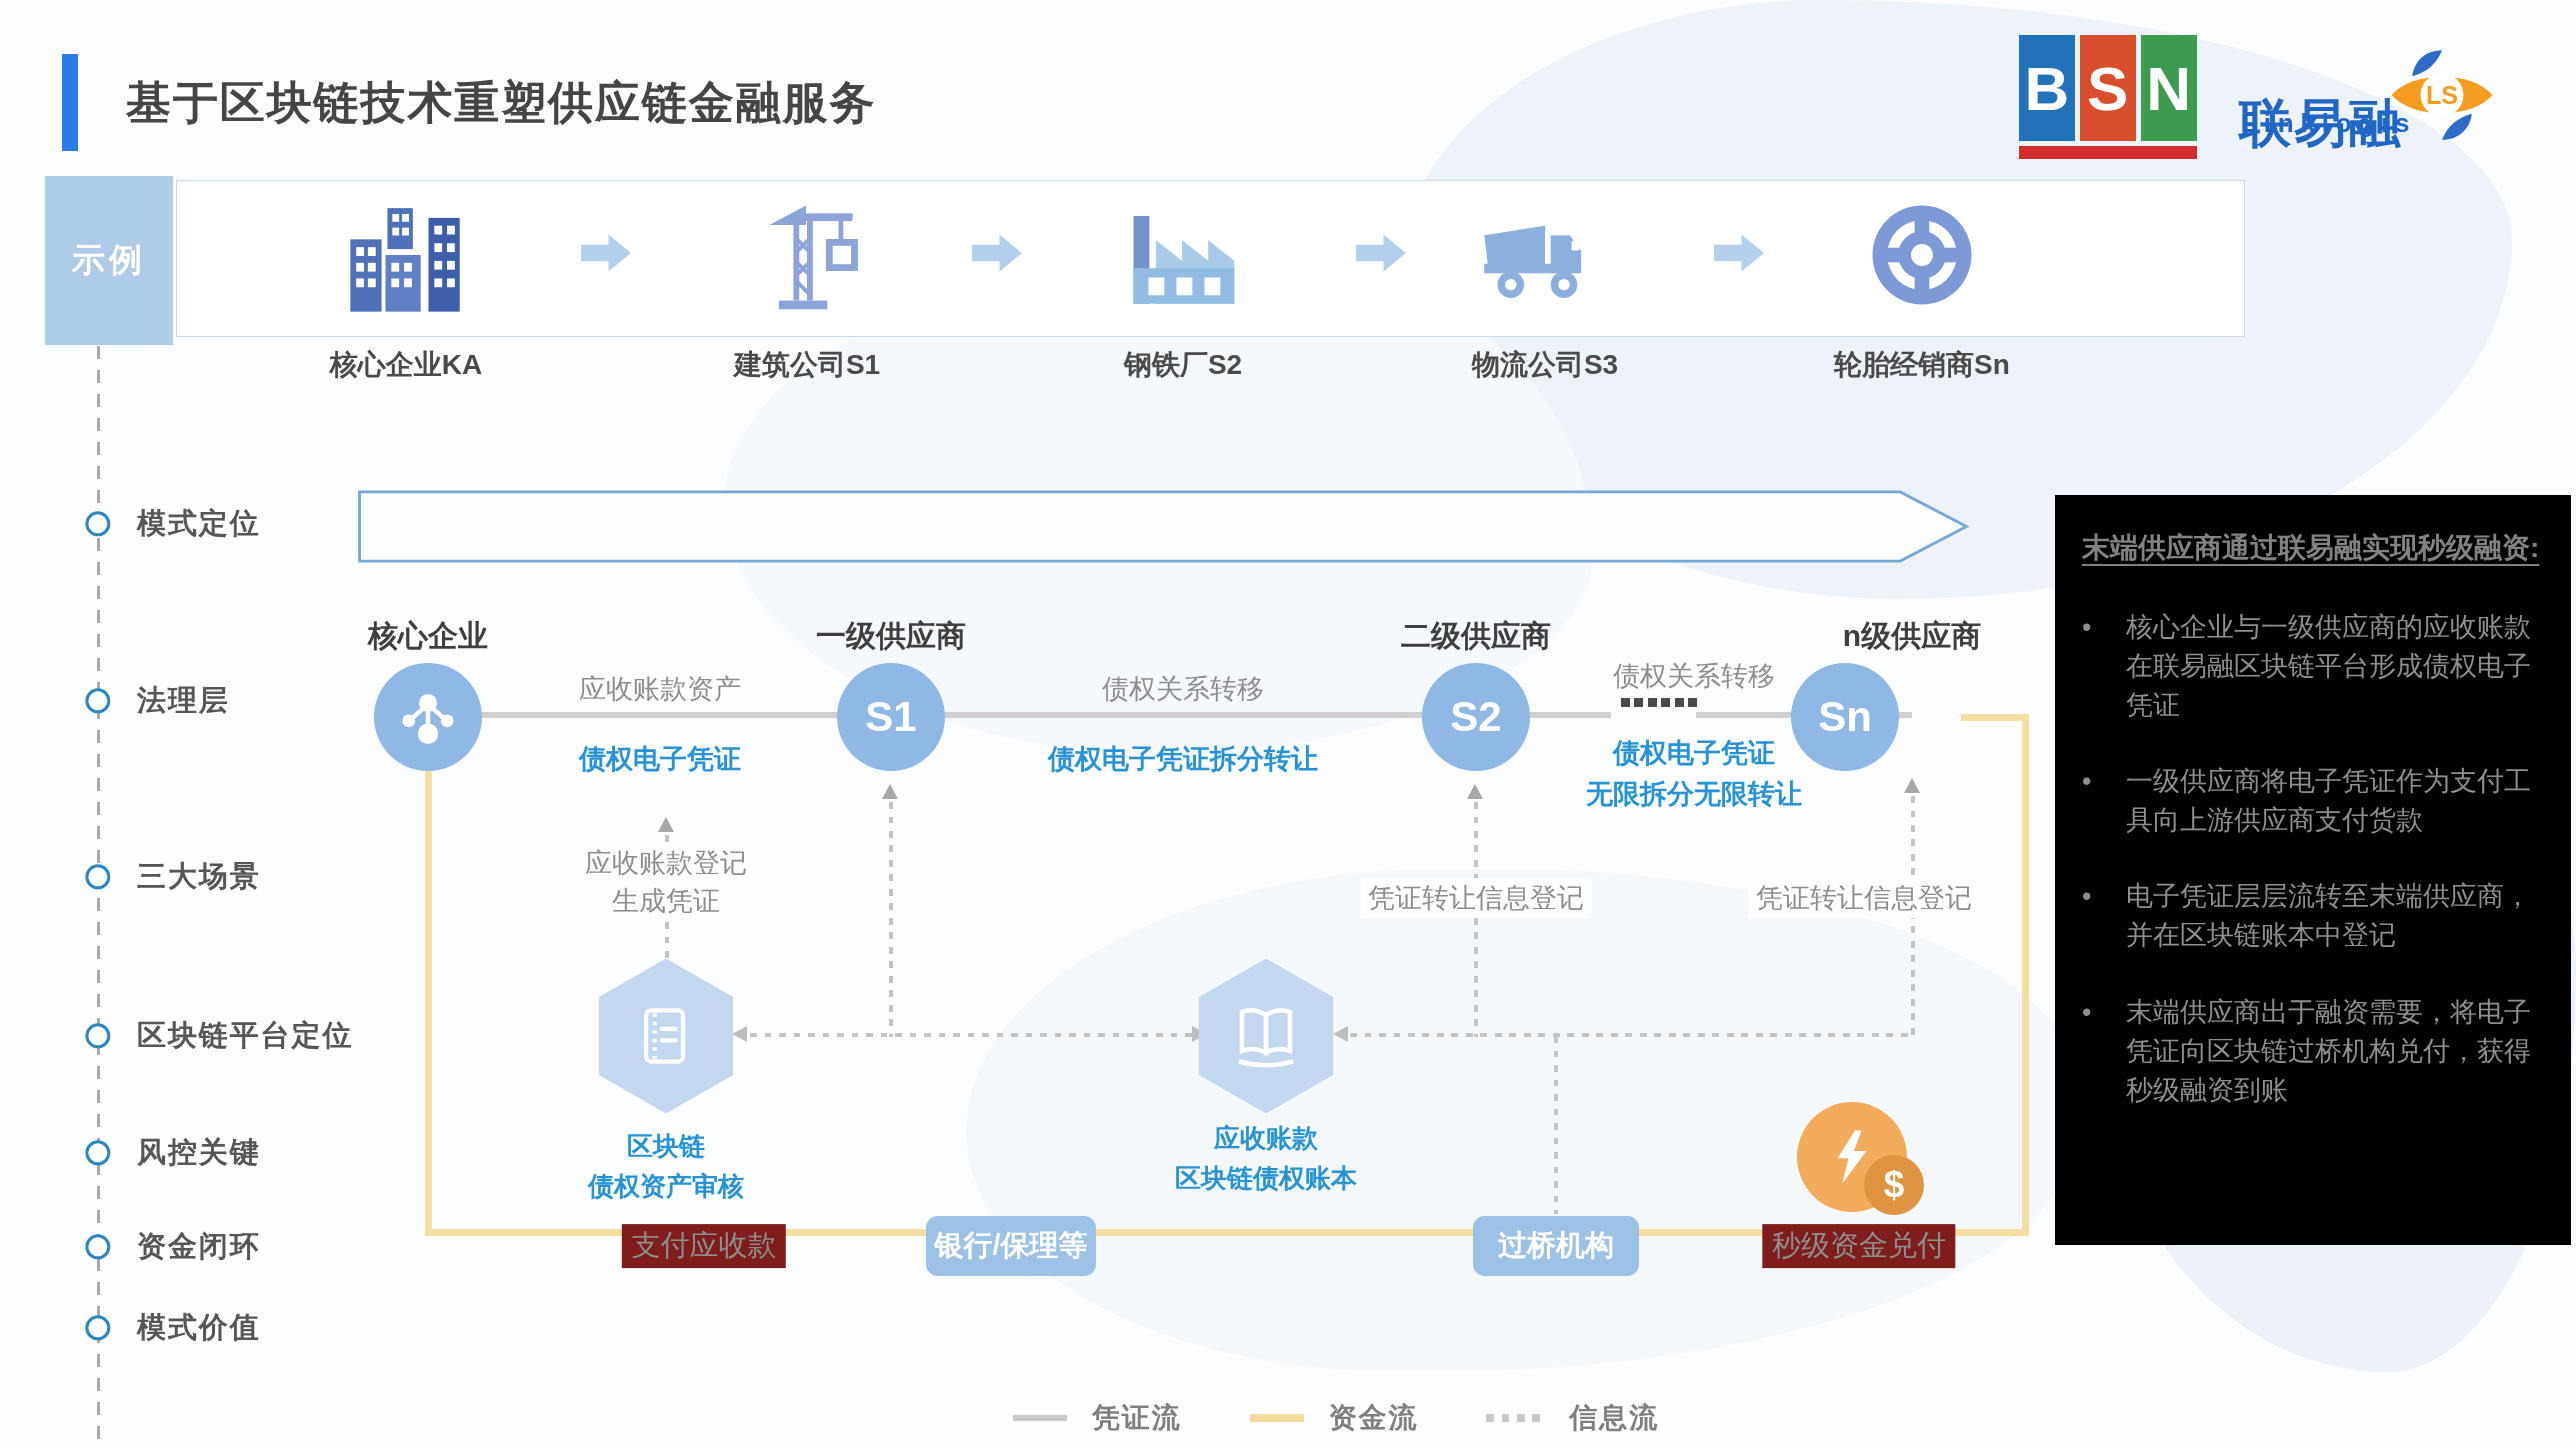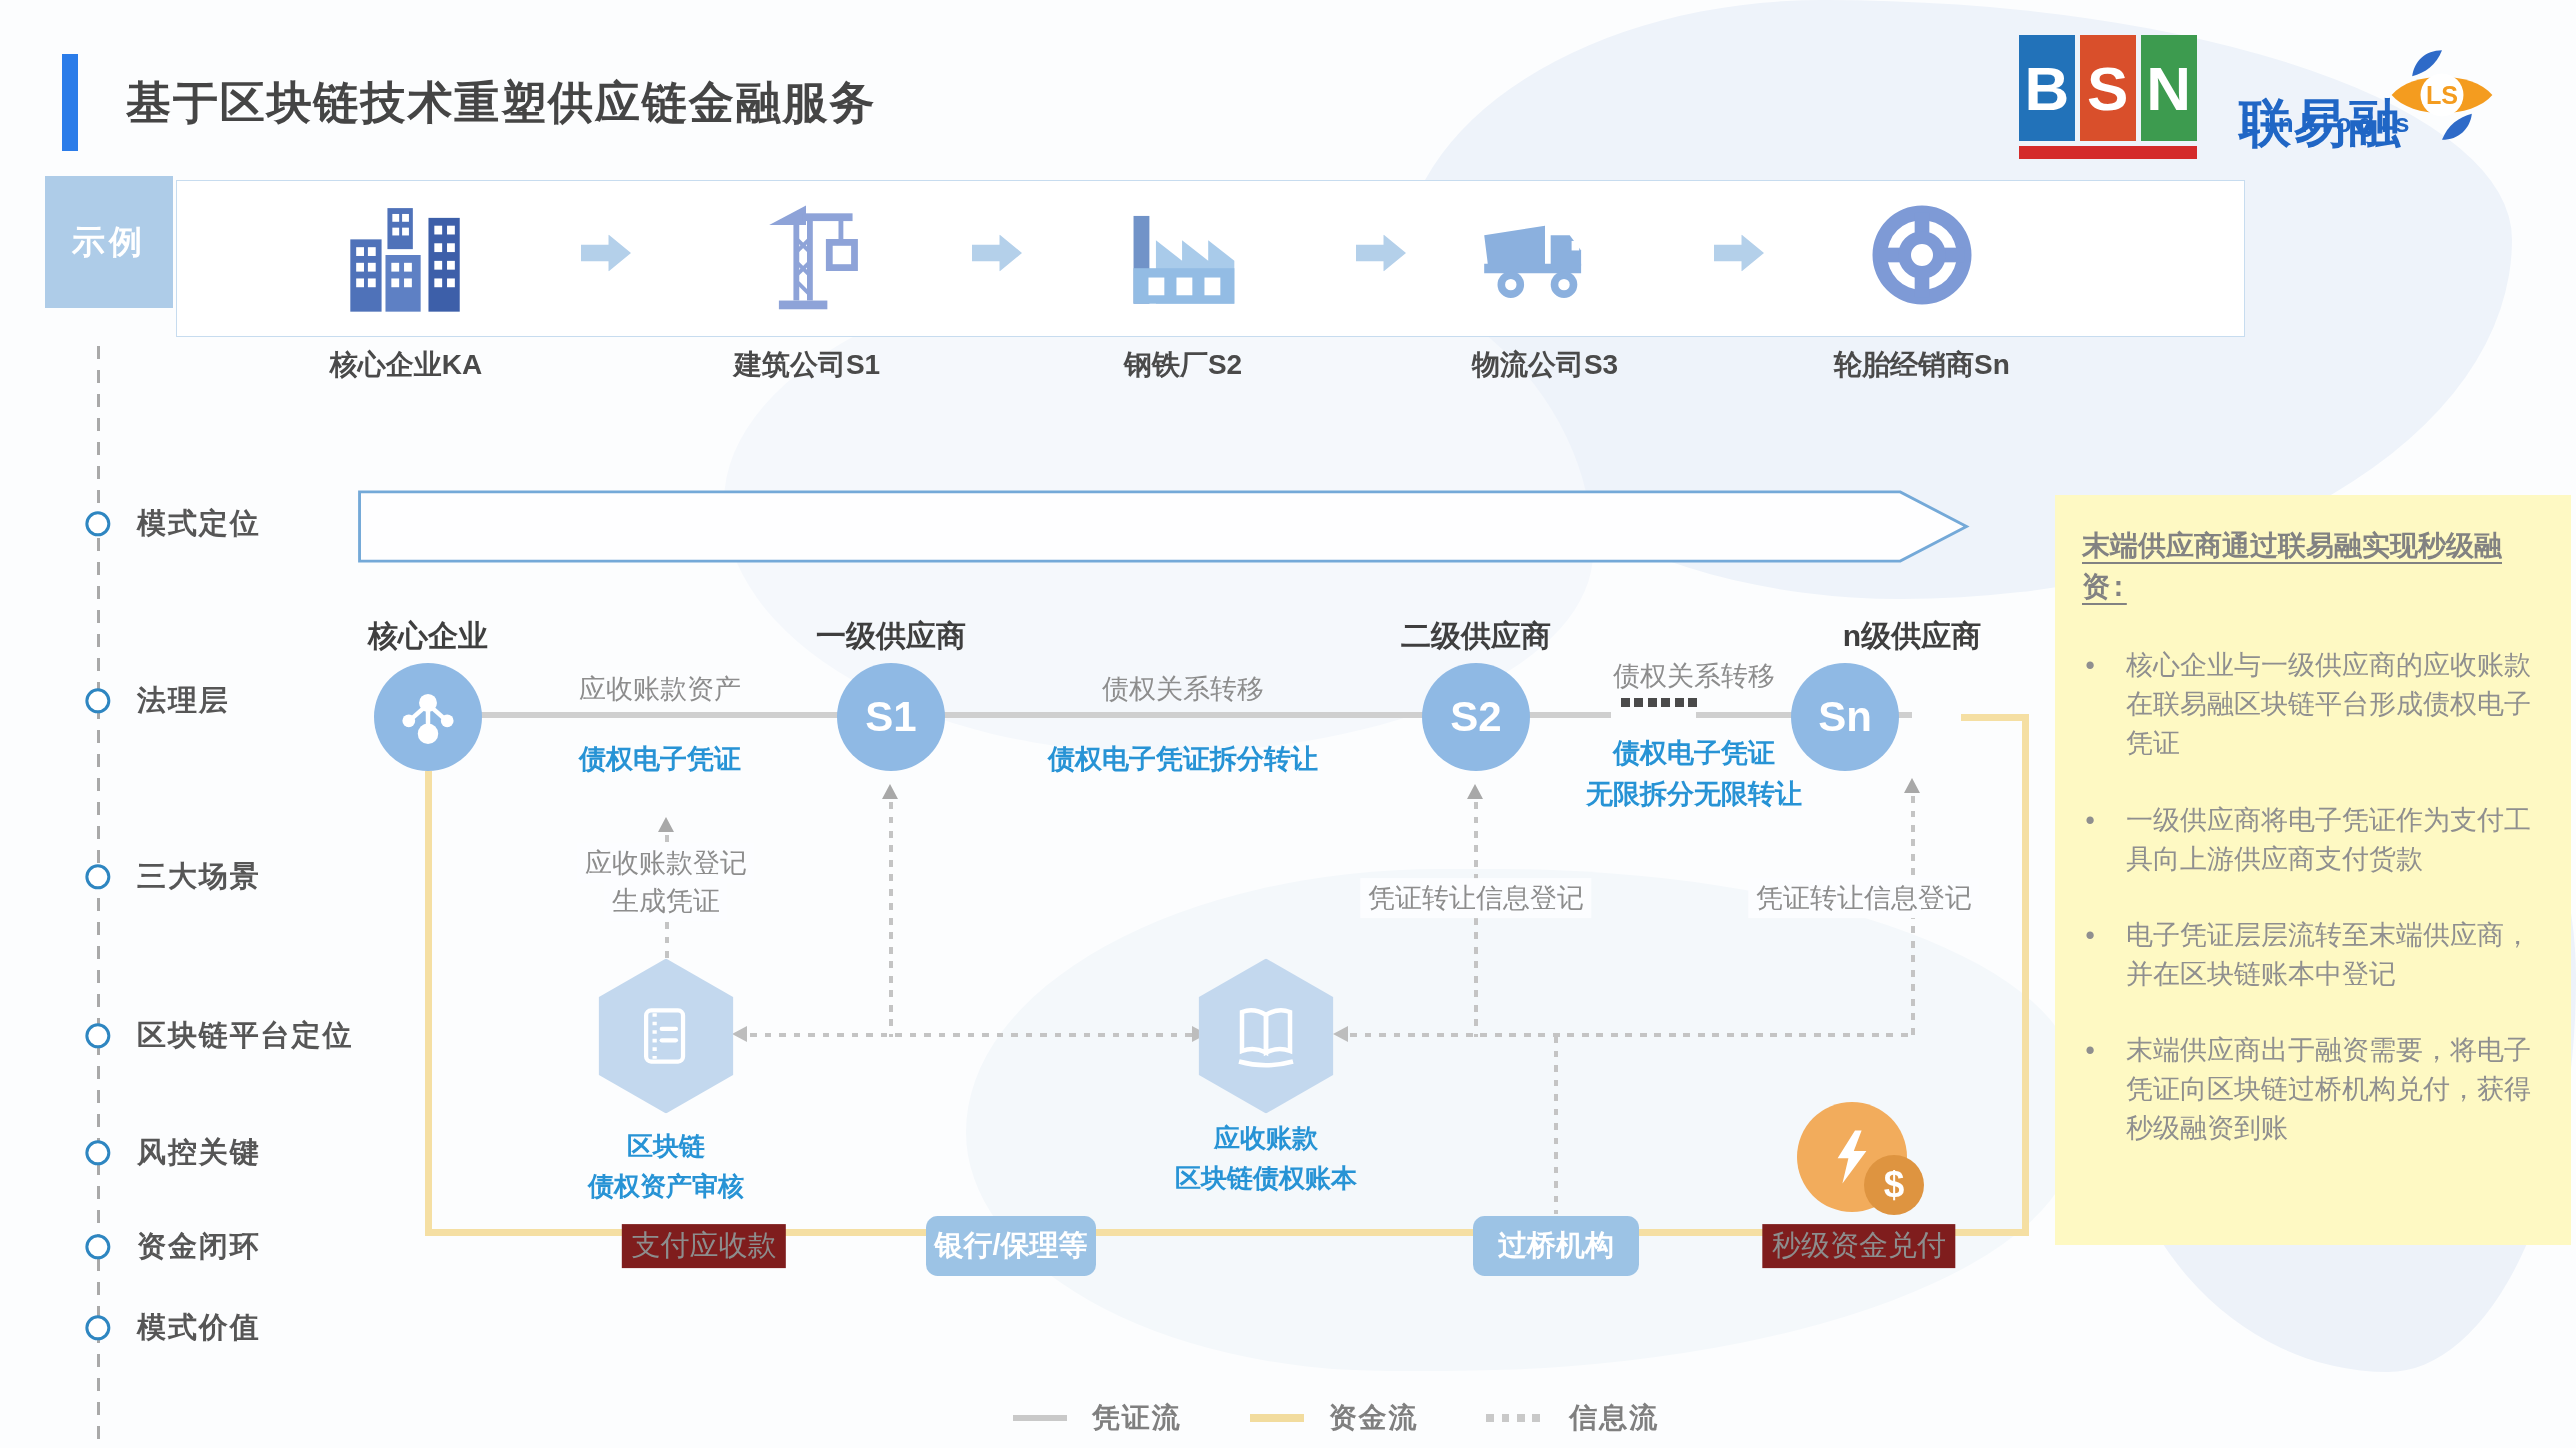--- a/index.html
+++ b/index.html
@@ -13,21 +13,21 @@
   .page-title{left:126px;top:73px;font-size:45px;font-weight:700;color:#454545;letter-spacing:1.9px;}
   .bsn{left:2019px;top:35px;width:185px;}
   .bsn-row{display:flex;gap:4.8px;}
   .bsn-sq{width:56px;height:106px;display:flex;align-items:center;justify-content:center;
           color:#fff;font-size:62px;font-weight:700;}
   .bsn-b{background:#2272B9;} .bsn-s{background:#D94F2B;} .bsn-n{background:#3D9B4F;}
   .bsn-bar{width:178px;height:13.5px;background:#D42B2B;margin-top:4.8px;}
   .ll-cn{left:2239px;top:48px;font-size:52px;font-weight:700;color:#2066C5;letter-spacing:2.9px;margin-top:41px;}
   .ll-en{left:2241px;top:108px;font-size:26px;font-weight:700;color:#2066C5;letter-spacing:6.8px;}
   
-  .ex-tag{left:45px;top:176px;width:128px;height:132px;background:#AECCE8;color:#fff;
+  .ex-tag{left:45px;top:176px;width:128px;height:169px;background:#AECCE8;color:#fff;
           font-size:33px;font-weight:700;display:flex;align-items:center;justify-content:center;letter-spacing:3.9px;}
   .ex-box{left:176px;top:180px;width:2067px;height:155px;background:#FFFFFF;border:1.9px solid #C7DCEF;}
   .ex-label{font-size:28px;font-weight:600;color:#4A4A4A;}
   .flow-arrow{position:absolute;width:50px;height:37px;background:#B4D0EA;
      clip-path:polygon(0 28%,55% 28%,55% 0,100% 50%,55% 100%,55% 72%,0 72%);transform:translate(-50%,-50%);}
   
   .rail-line{left:97px;top:346px;width:2.9px;height:1093px;
      background:repeating-linear-gradient(180deg,#A9A9A9 0 13.5px,transparent 13.5px 24px);}
   .rail-dot{position:absolute;width:19.3px;height:19.3px;border-radius:50%;background:#fff;
      border:3.9px solid #2E86C1;transform:translate(-50%,-50%);}
@@ -66,21 +66,21 @@
   .bolt-small{left:1864px;top:1155px;width:60px;height:60px;border-radius:50%;background:#DE9440;
      display:flex;align-items:center;justify-content:center;color:#fff;font-size:37px;font-weight:700;}
   
   .legend{left:805px;top:1399px;width:1062px;display:flex;justify-content:center;align-items:center;gap:68px;}
   .legend-item{display:flex;align-items:center;gap:25px;}
   .legend-label{font-size:28px;font-weight:600;color:#7F7F7F;letter-spacing:1.9px;}
   .sw-gray{width:54px;height:6.8px;background:#C9C9C9;}
   .sw-yellow{width:54px;height:8.7px;background:#F2DC9E;}
   .sw-dot{width:58px;height:7.7px;background:repeating-linear-gradient(90deg,#C9C9C9 0 7.7px,transparent 7.7px 15.5px);}
   
-  .panel{left:2055px;top:495px;width:516px;height:750px;background:#fef9c3;box-sizing:border-box;padding:33px 27px 0 27px;font-family:Liberation Mono, monospace;}
+  .panel{left:2055px;top:495px;width:516px;height:750px;background:#000000;box-sizing:border-box;padding:33px 27px 0 27px;}
   .panel-title{font-size:28px;font-weight:700;color:#828282;line-height:1.45;
      text-decoration:underline;text-underline-offset:6.8px;}
   .bullets{margin-top:39px;}
   .bullet{display:flex;margin-bottom:37px;}
   .bullet-marker{width:44px;flex:none;color:#8F8F8F;font-size:27px;line-height:1.45;}
   .bullet-text{flex:1;font-size:27px;color:#8F8F8F;line-height:1.45;}
 </style>
 </head>
 <body>
 

